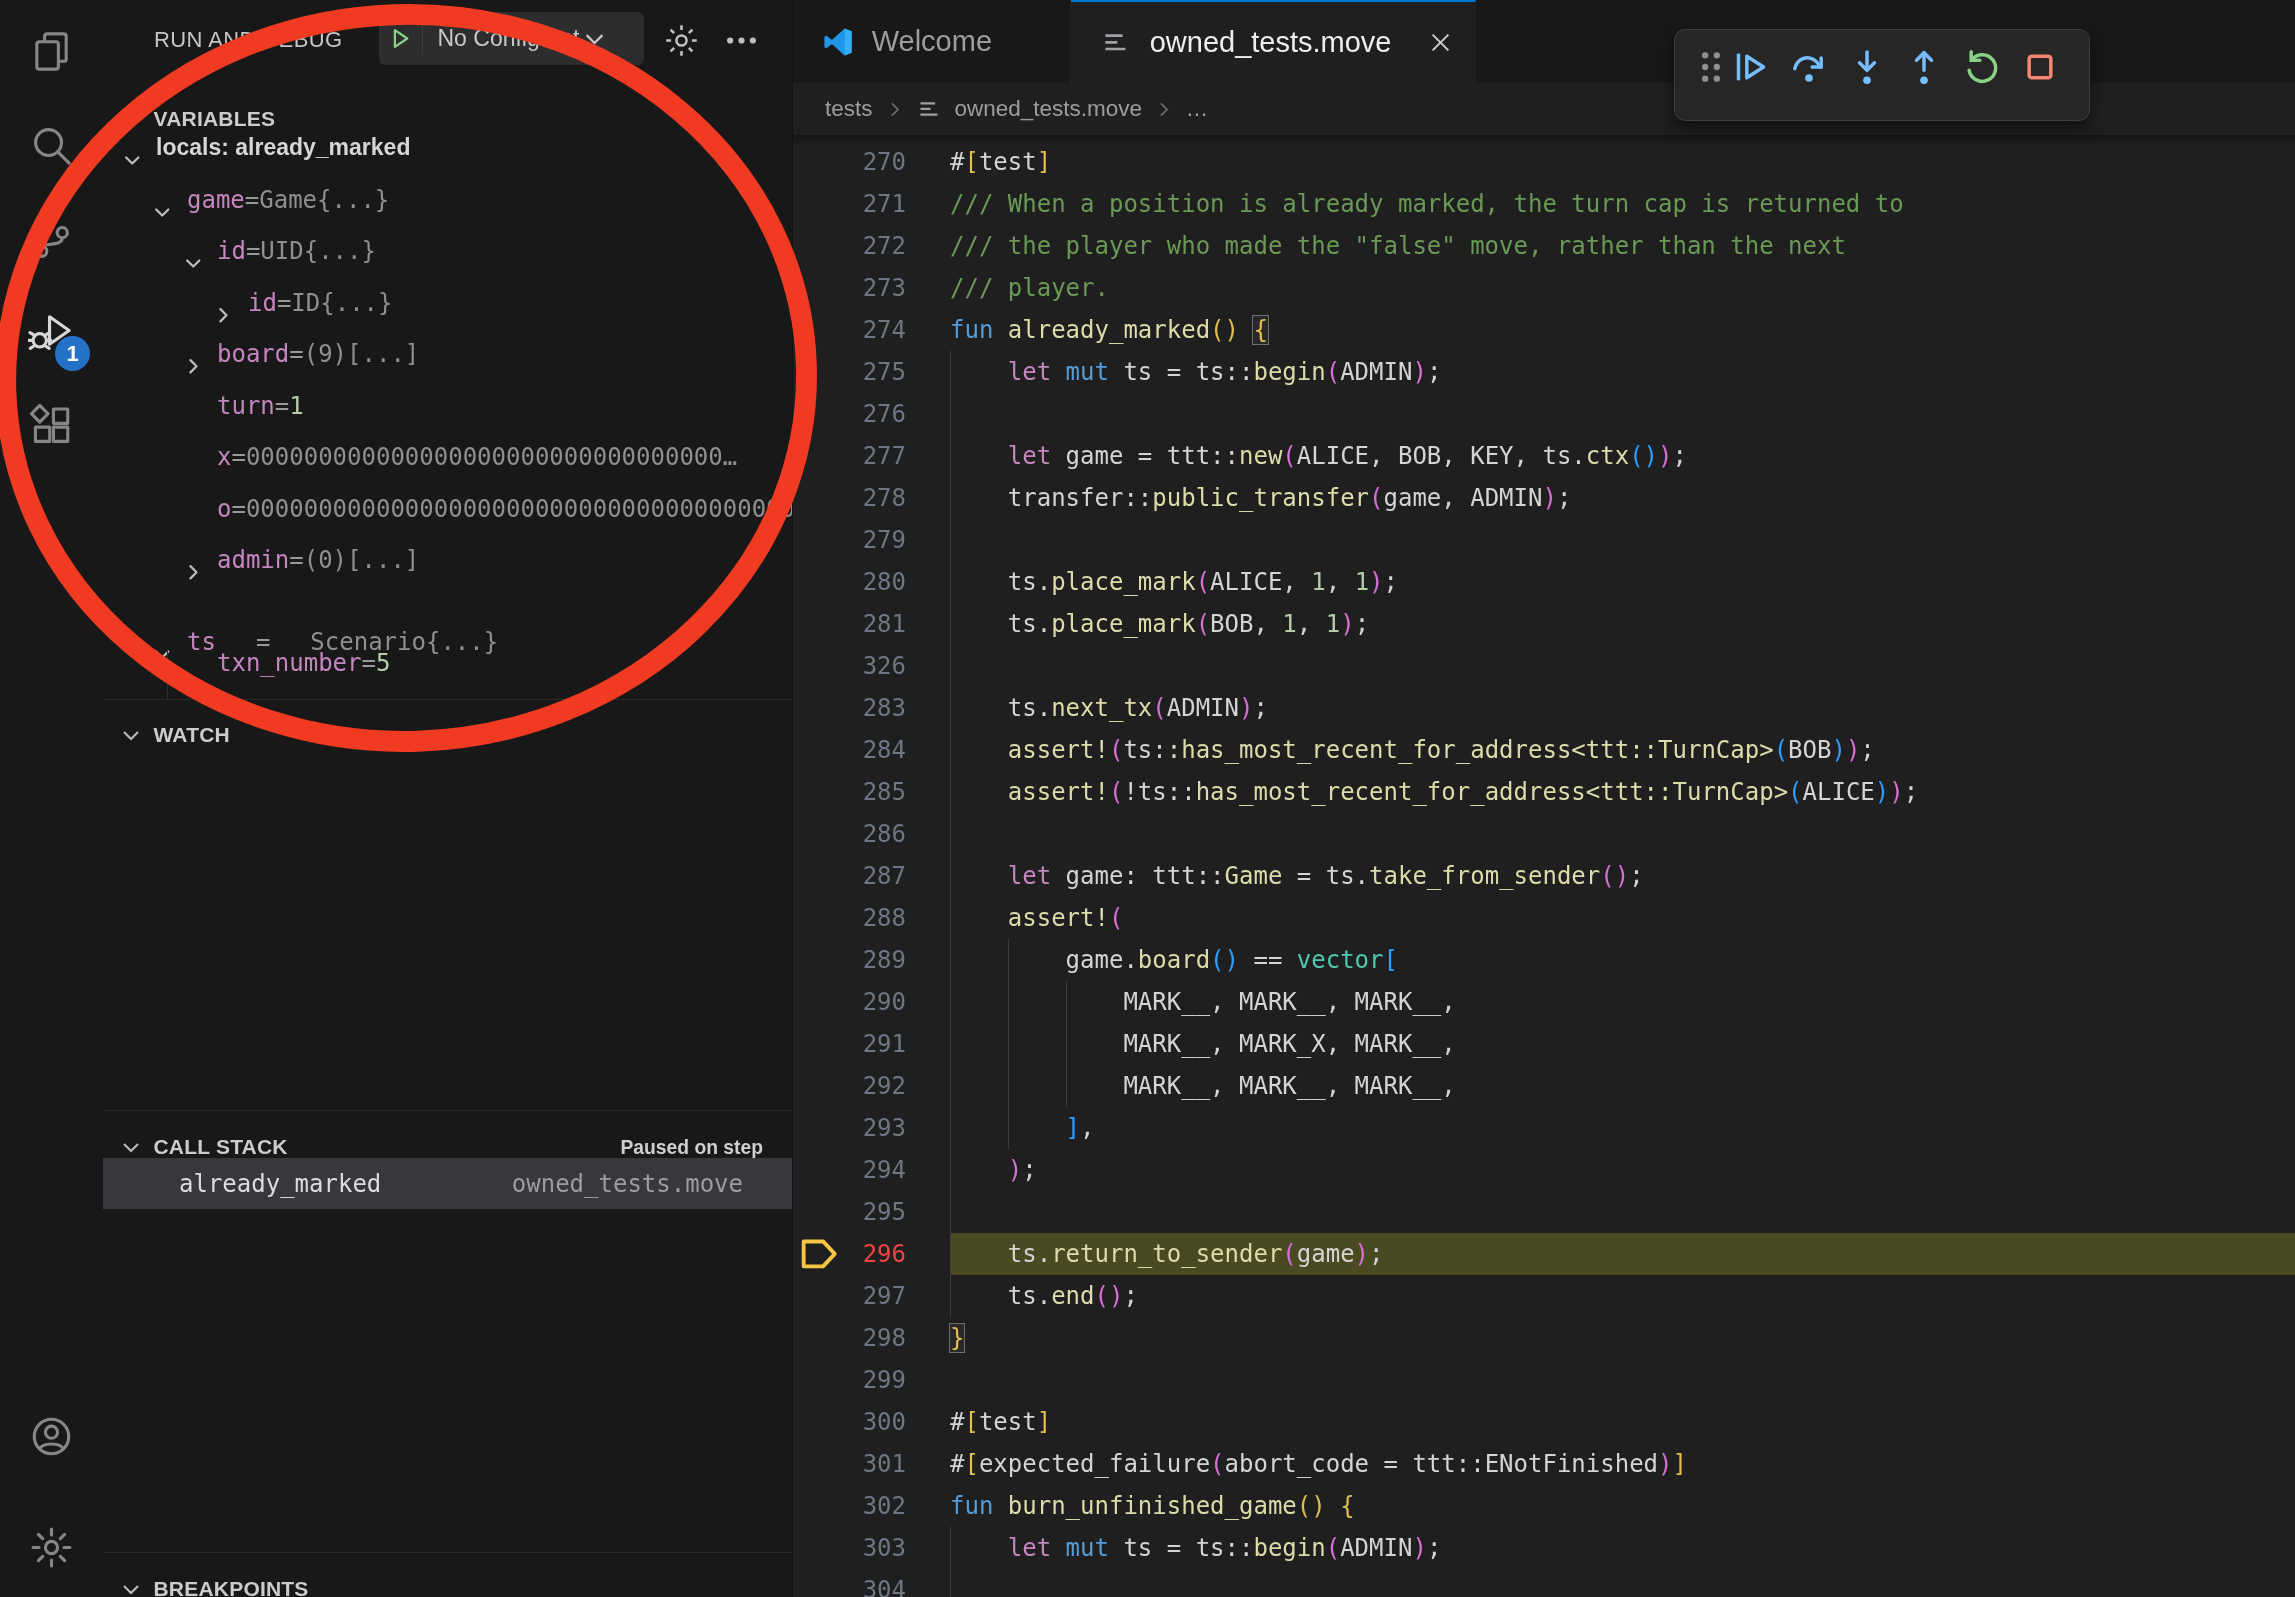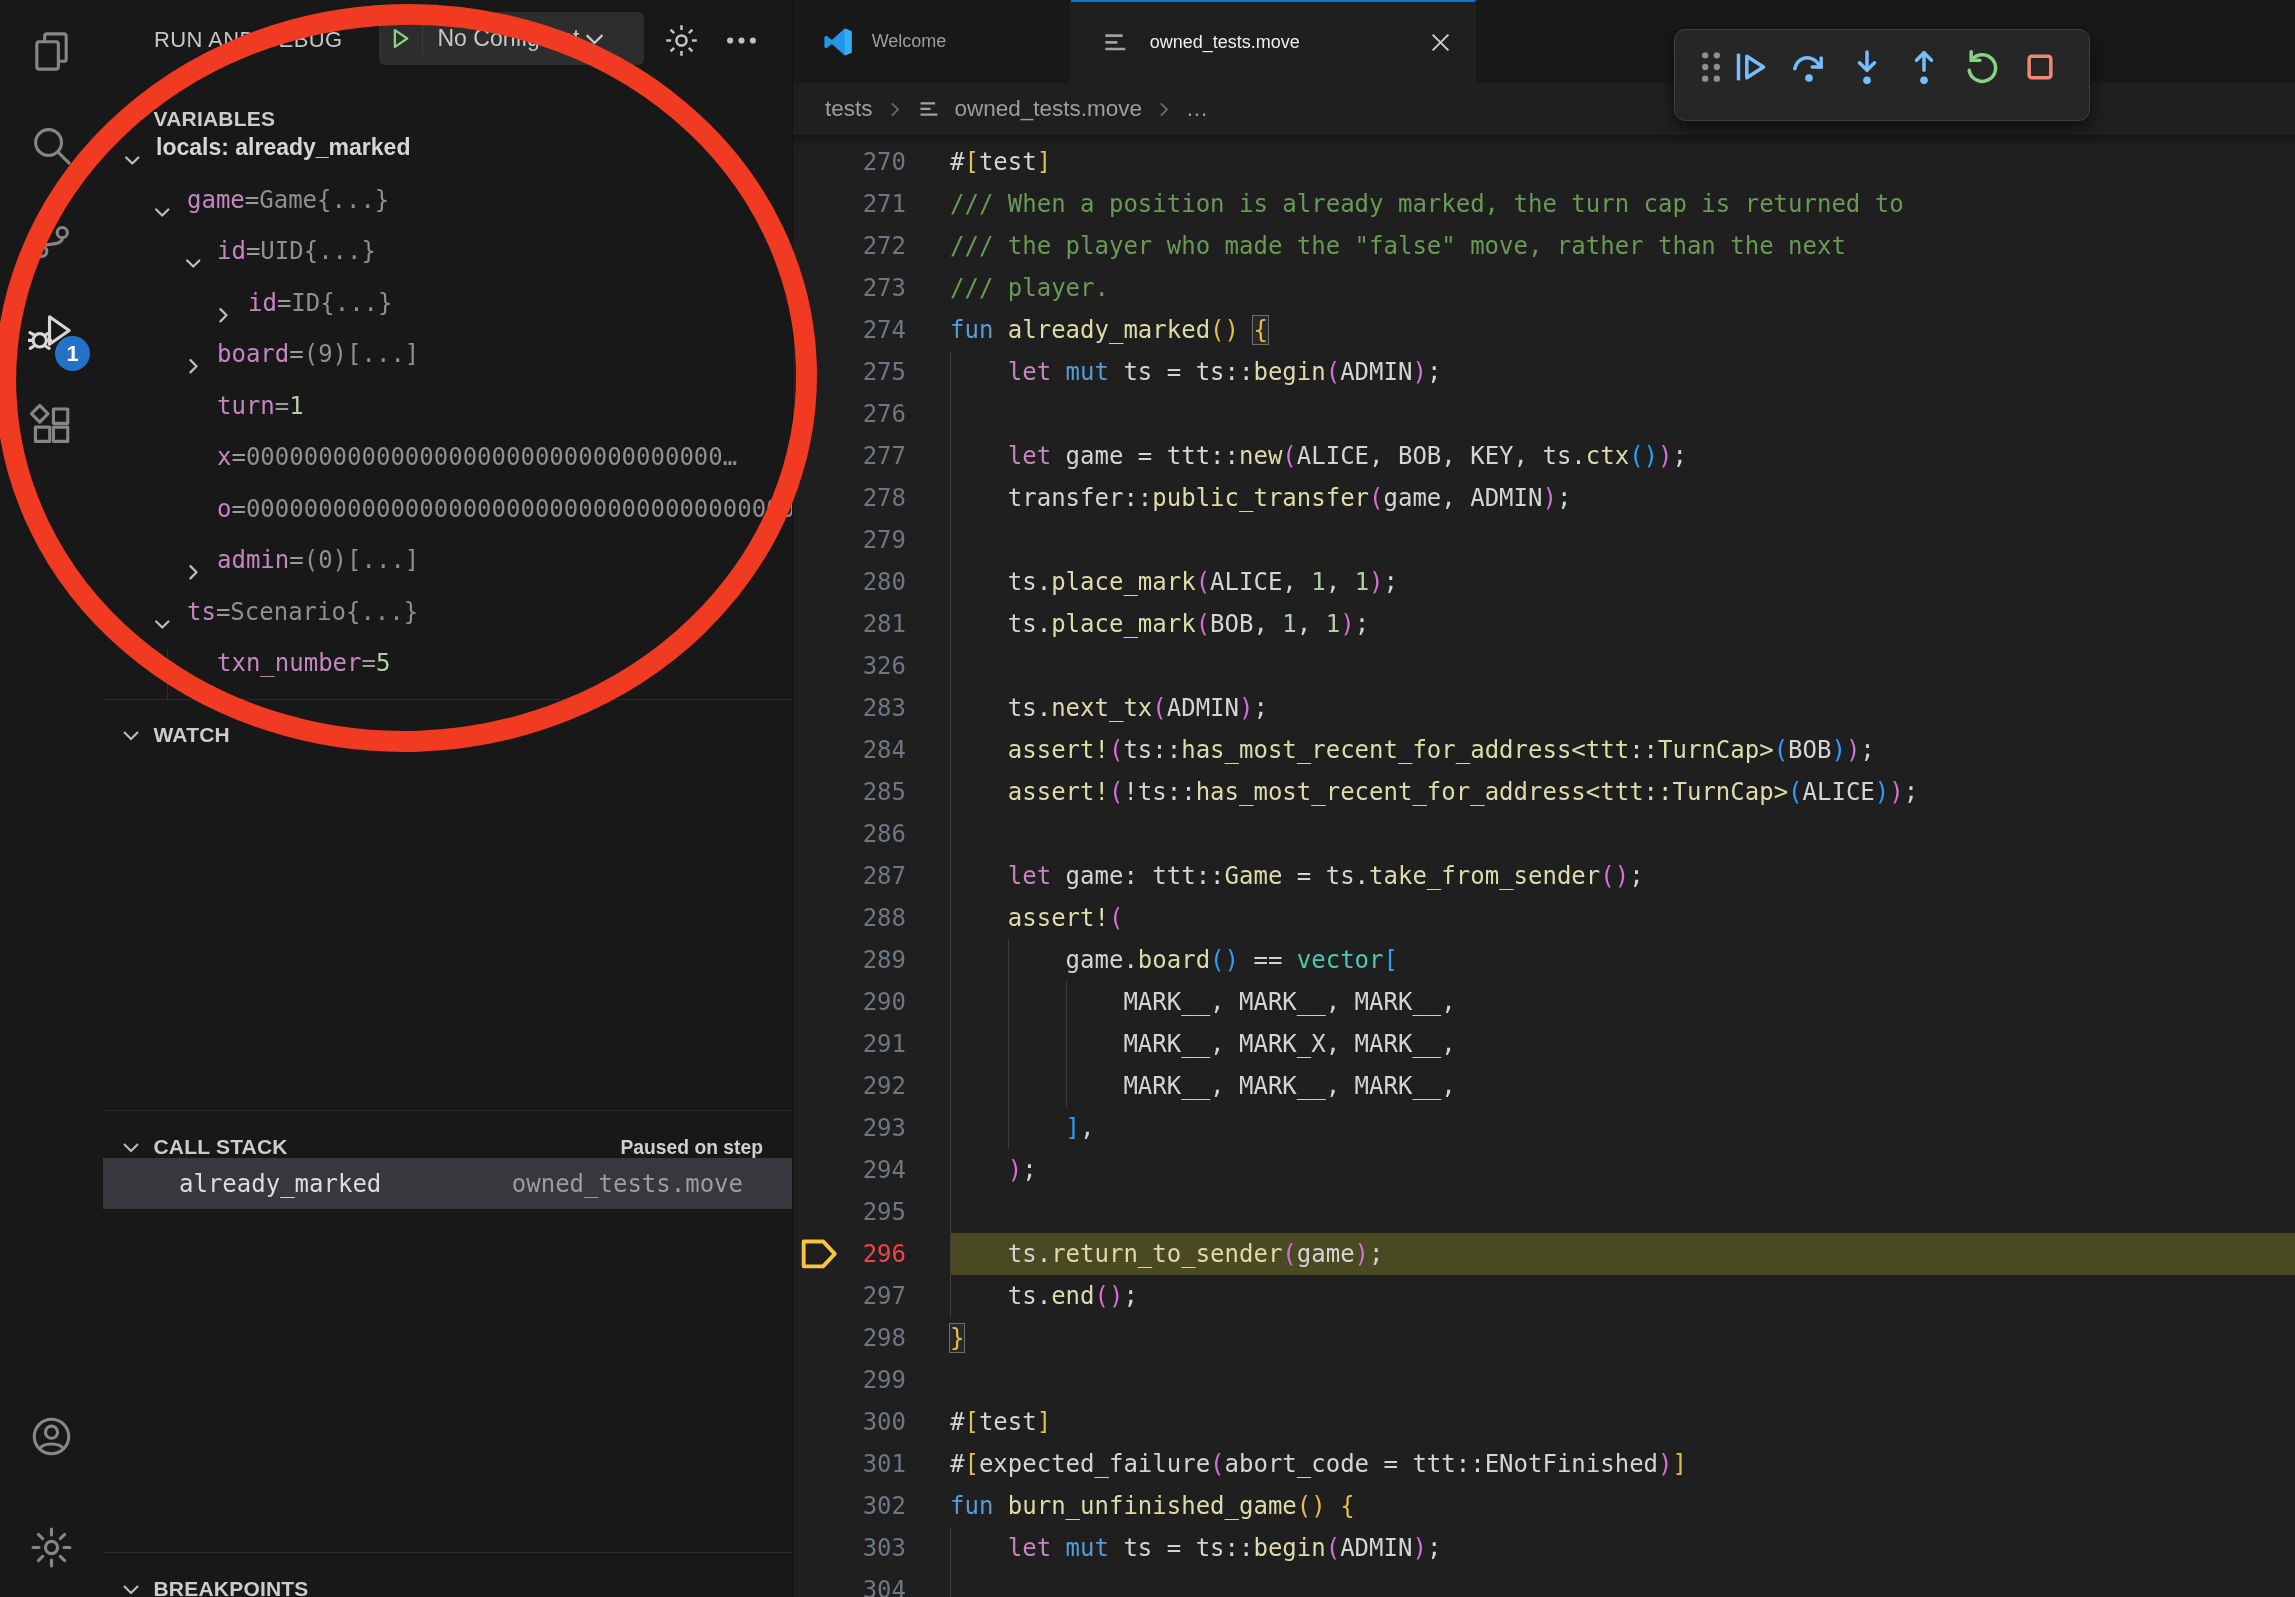--- a/index.html
+++ b/index.html
@@ -47,21 +47,21 @@
 
   #callstack-row{position:absolute;left:0;width:100%;height:51px;background:#37373d;display:flex;align-items:center;font-size:24px;}
   #callstack-row .frame{margin-left:76px;color:#dcdcdc;}
   #callstack-row .file{margin-left:auto;margin-right:49px;color:#9d9d9d;}
 
   
   #editor{position:absolute;left:793px;top:0;width:1502px;height:1597px;background:#1f1f1f;}
   #tabbar{position:absolute;left:0;top:0;width:100%;height:83px;background:#181818;display:flex;}
   .tab{height:83px;display:flex;align-items:center;box-sizing:border-box;position:relative;}
   .tab .ticon{width:32px;height:32px;margin-left:29px;flex:none;}
-  .tab .tlabel{font-size:18px;margin-left:17.7px;white-space:nowrap;}
+  .tab .tlabel{font-size:29px;margin-left:17.7px;white-space:nowrap;}
   .tab.inactive{width:278px;background:#181818;border-right:0.8px solid #222;}
   .tab.inactive .tlabel{color:#9d9d9d;}
   .tab.active{width:405px;background:#1f1f1f;border-top:2.4px solid #0078d4;border-right:0.8px solid #222;}
   .tab.active .tlabel{color:#eeeeee;}
   .tab .close{margin-left:auto;margin-right:21px;width:27px;height:27px;color:#cccccc;}
 
   #breadcrumbs{position:absolute;left:0;top:83px;width:100%;height:52px;background:#1f1f1f;display:flex;align-items:center;font-size:22.5px;color:#9d9d9d;}
   #breadcrumbs .bc{margin-left:11.3px;}
   #breadcrumbs .bc:first-child{margin-left:32px;}
   #breadcrumbs .sep{width:21px;height:21px;color:#6e6e6e;margin-left:11.3px;}
@@ -240,21 +240,21 @@
         <span class="var-val-s">000000000000000000000000000000000000000</span>
       </div>
       <div class="var-row mono" style="top: 546px; padding-left: 114px;">
         <span class="chev" style="left:79px"><svg viewBox="0 0 24 24" fill="none" stroke="currentColor" stroke-width="2.4" stroke-linecap="round" stroke-linejoin="round">
             <path d="M9 5.5 15.5 12 9 18.5"></path>
           </svg></span>
         <span class="var-name">admin</span>
         <span class="var-eq"> = </span>
         <span class="var-val-s">(0)[...]</span>
       </div>
-      <div class="var-row mono" style="top: 598px; padding-left: 84px;">
+      <div class="var-row mono" style="top: 628px; padding-left: 84px; gap: 40px;">
         <span class="chev" style="left:48px"><svg viewBox="0 0 24 24" fill="none" stroke="currentColor" stroke-width="2.4" stroke-linecap="round" stroke-linejoin="round">
             <path d="M5.5 9l6.5 6.5L18.5 9"></path>
           </svg></span>
         <span class="var-name">ts</span>
         <span class="var-eq"> = </span>
         <span class="var-val-s">Scenario{...}</span>
       </div>
       <div class="var-row mono" style="top: 649px; padding-left: 114px;">
         <span class="var-name">txn_number</span>
         <span class="var-eq"> = </span>

